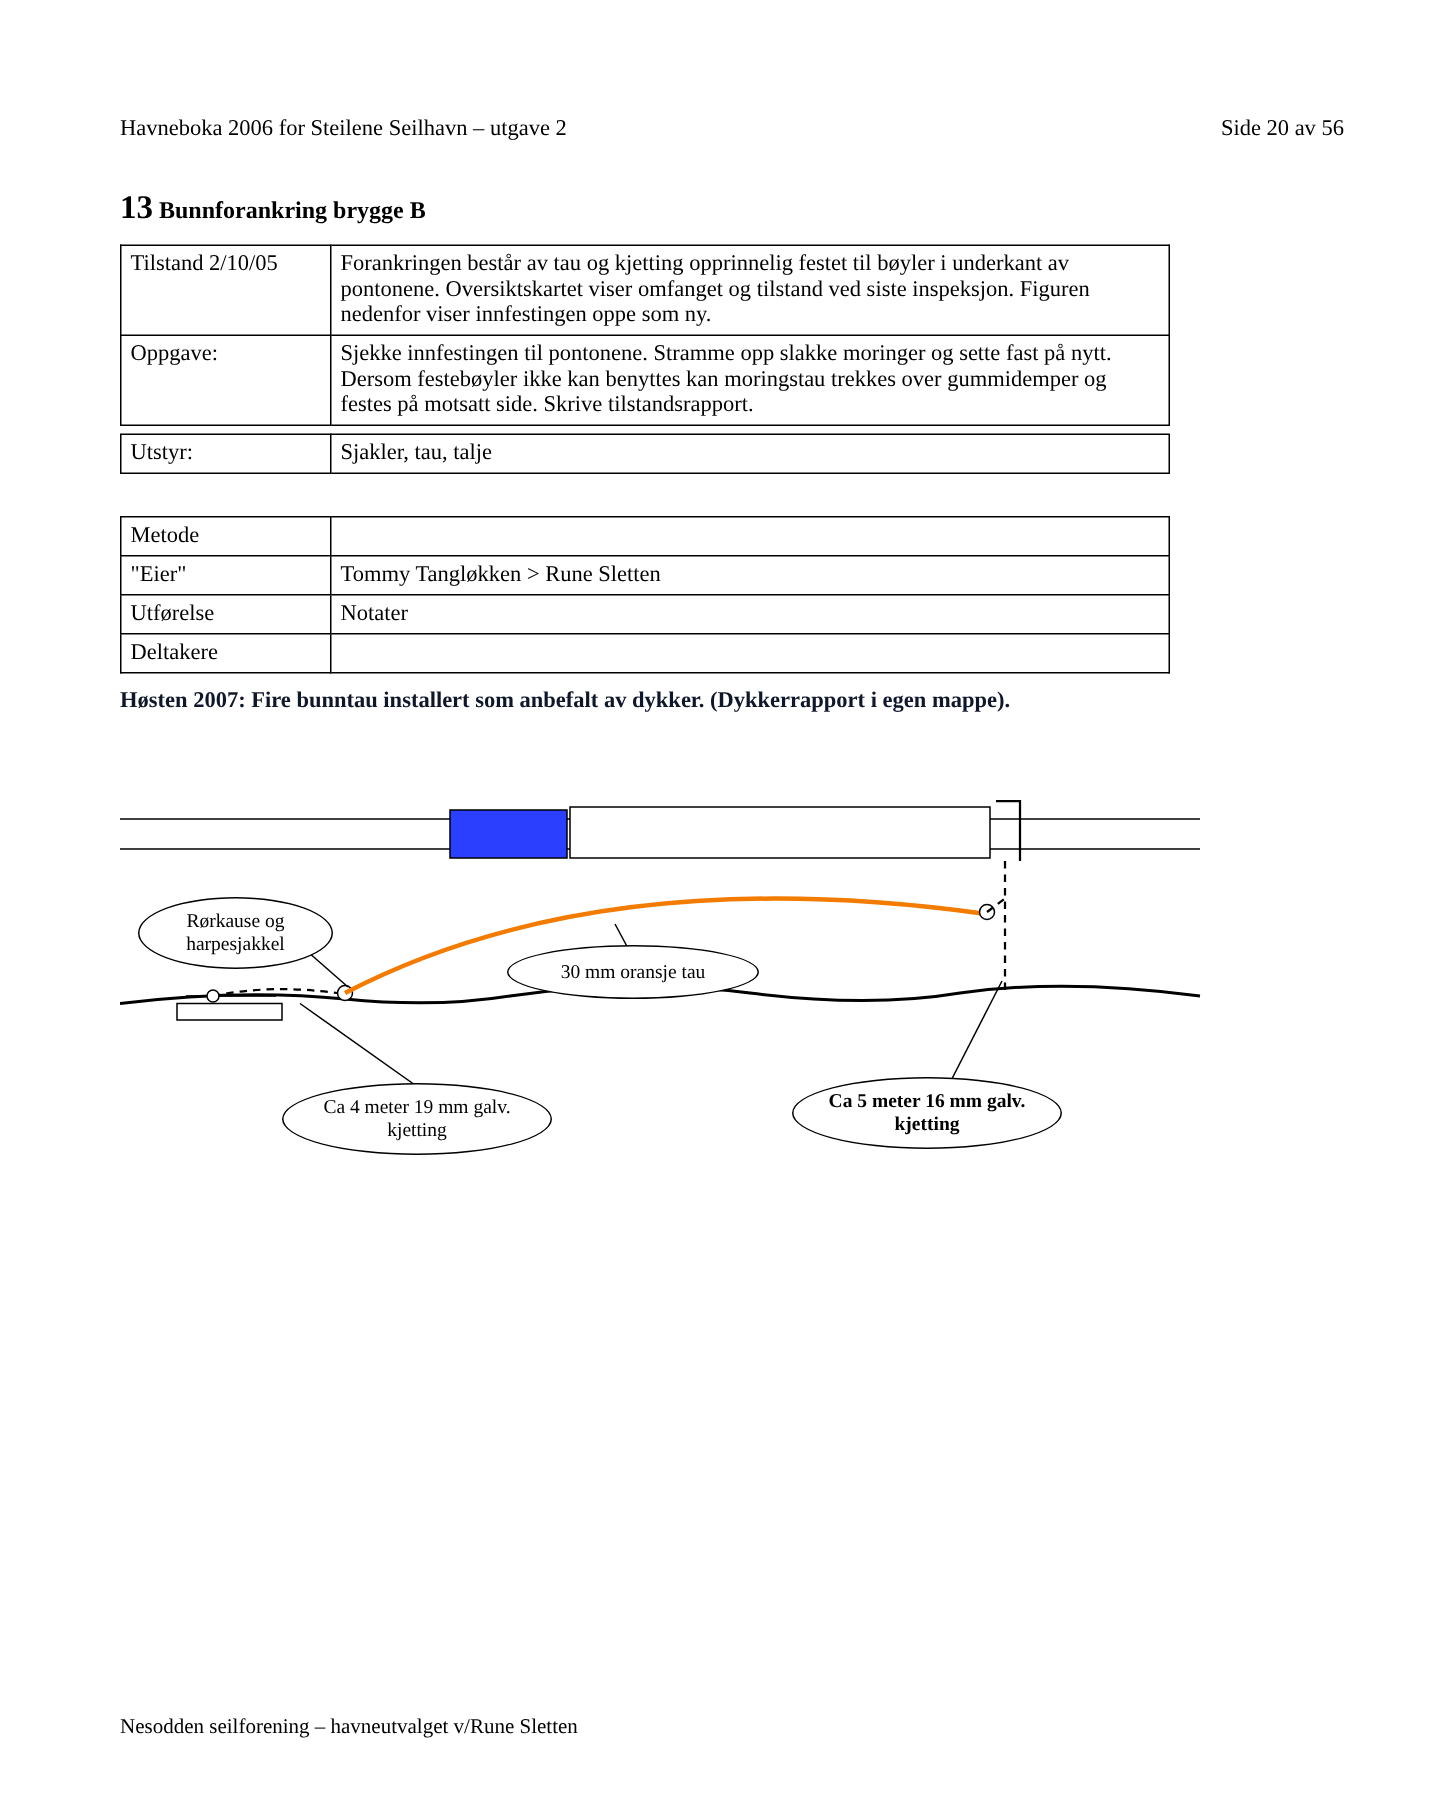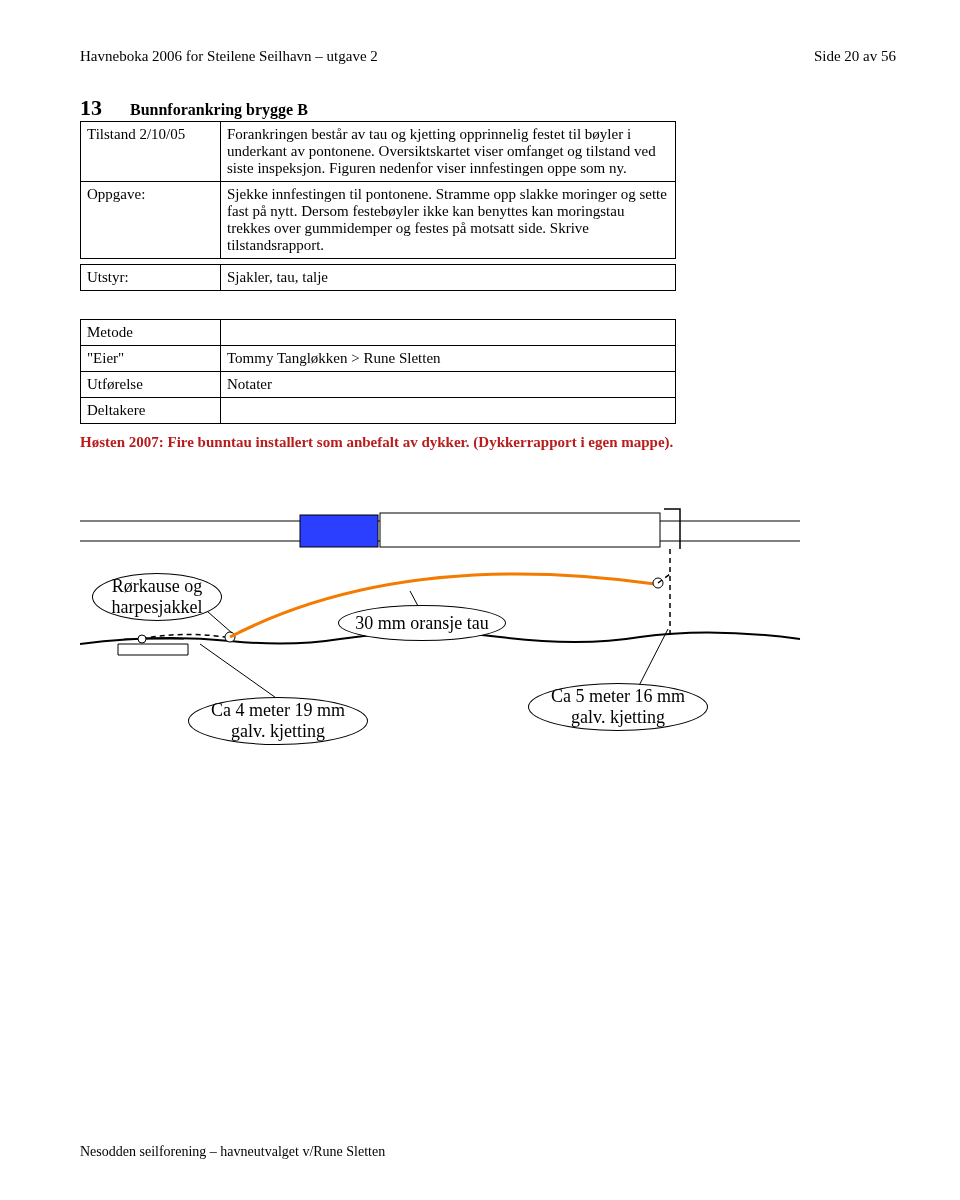--- a/index.html
+++ b/index.html
@@ -6,59 +6,60 @@
   html, body { margin: 0; padding: 0; }
   body {
     width: 960px;
     height: 1200px;
     background: #fff;
     font-family: "Times New Roman", Times, serif;
     color: #000;
     position: relative;
   }
   .page {
-    padding: 48px 64px 40px 80px;
+    padding: 78px 64px 40px 80px;
     height: 100%;
     position: relative;
   }
   .header-line {
     font-size: 15px;
     display: flex;
     justify-content: space-between;
     margin-bottom: 30px;
   }
   .title-row {
     display: flex;
     align-items: baseline;
-    gap: 28px;
+    gap: 4px;
+    margin-bottom: 12px;
   }
   .title-num {
     font-size: 22px;
     font-weight: bold;
   }
   .title-text {
     font-size: 16px;
     font-weight: bold;
   }
   .tbl {
     border-collapse: collapse;
-    width: 596px;
+    width: 700px;
     font-size: 15px;
   }
   .tbl td {
     border: 1px solid #000;
     padding: 4px 6px;
     vertical-align: top;
   }
   .tbl.mt { margin-top: 28px; }
   .tbl .label { width: 140px; }
   .note {
     font-size: 15px;
     font-weight: bold;
-    color: #b91c1c;
+    color: #0f172a;
     margin-top: 10px;
     width: 720px;
   }
   .footer {
     position: absolute;
     left: 80px;
     bottom: 40px;
     font-size: 14px;
   }
 
@@ -68,21 +69,21 @@
     width: 740px;
     height: 320px;
     margin-top: 28px;
   }
   .ellipse-label {
     position: absolute;
     border: 1px solid #000;
     border-radius: 50%;
     background: #fff;
     text-align: center;
-    font-size: 18px;
+    font-size: 13px;
     display: flex;
     align-items: center;
     justify-content: center;
     line-height: 1.15;
     padding: 2px 6px;
   }
 </style>
 </head>
 <body>
 
@@ -174,17 +175,17 @@
       <line x1="223" y1="238" x2="120" y2="165" stroke="#000"></line>
       <line x1="545" y1="234" x2="588" y2="150" stroke="#000"></line>
     </svg>
 
     <div class="ellipse-label" style="left:12px; top:94px; width:130px; height:48px;">Rørkause og harpesjakkel</div>
 
     <div class="ellipse-label" style="left:258px; top:126px; width:168px; height:36px;">30 mm oransje tau</div>
 
     <div class="ellipse-label" style="left:108px; top:218px; width:180px; height:48px;">Ca 4 meter 19 mm galv. kjetting</div>
 
-    <div class="ellipse-label" style="left:448px; top:204px; width:180px; height:48px;">Ca 5 meter 16 mm galv. kjetting</div>
+    <div class="ellipse-label" style="left:448px; top:214px; width:180px; height:48px;font-weight:bold;">Ca 5 meter 16 mm galv. kjetting</div>
   </div>
 
   <div class="footer">Nesodden seilforening – havneutvalget v/Rune Sletten</div>
 </div>
 
 </body></html>

